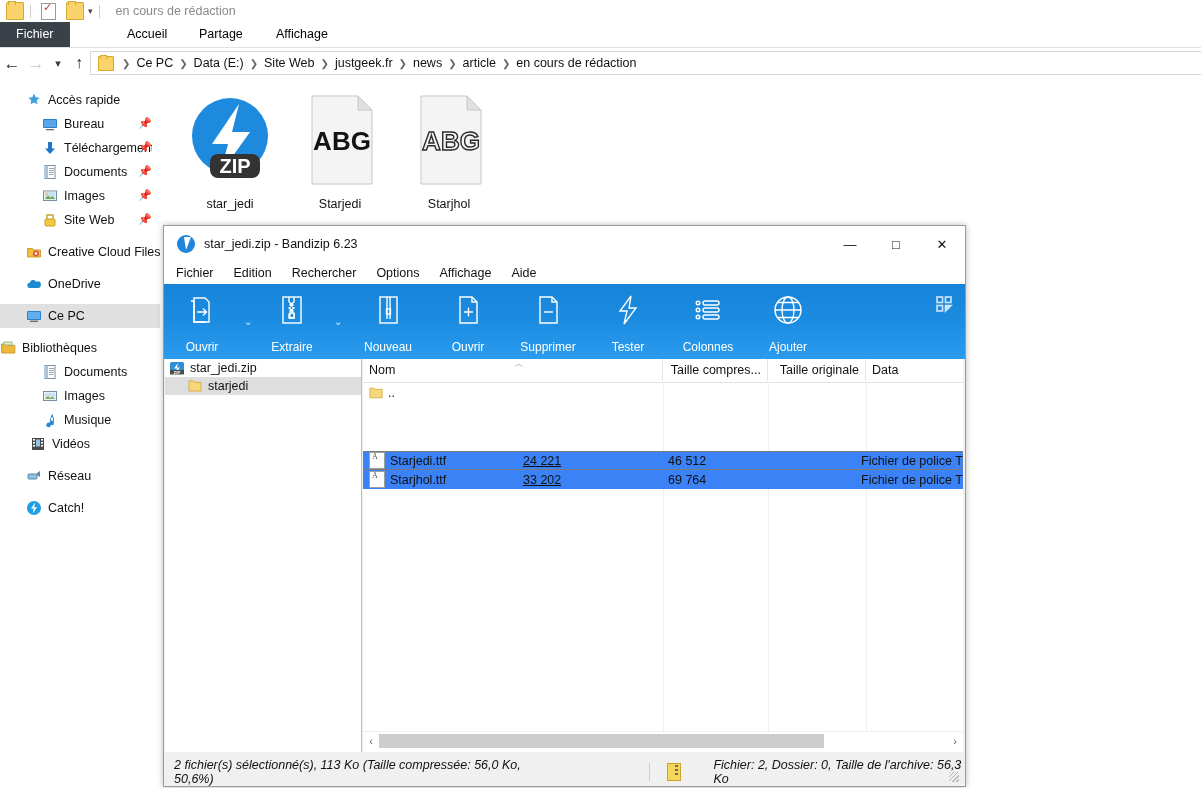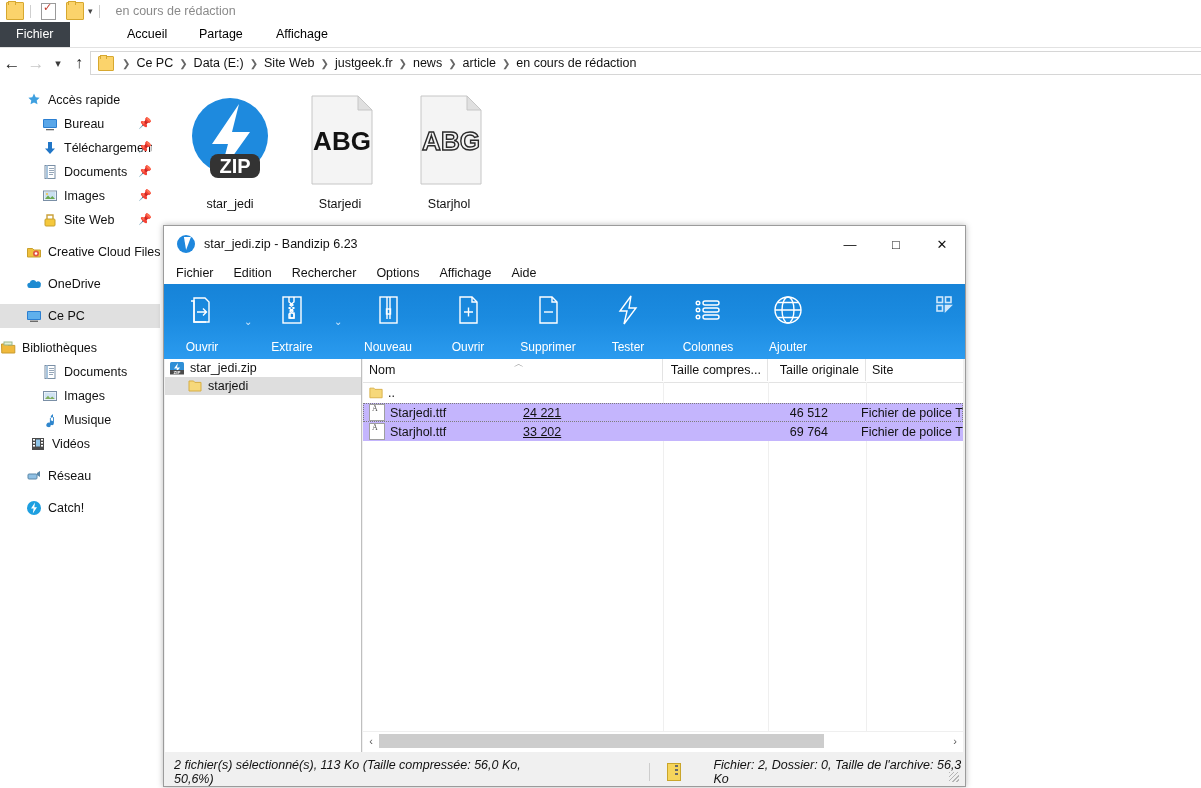--- a/index.html
+++ b/index.html
@@ -78,25 +78,25 @@
   .bz-tree{position:absolute;left:1px;top:0;width:196px;height:393px;background:#fff;border-right:1px solid #bfbfbf;}
   .tr-row{height:18px;display:flex;align-items:center;font-size:12.5px;color:#111;padding-left:4px;}
   .tr-row.sel{background:#dedede;}
   .tr-ico{width:16px;height:16px;margin-right:5px;position:relative;flex:0 0 16px;}
 
   .bz-list{position:absolute;left:199px;top:0;width:600px;height:393px;background:#fff;overflow:hidden;}
   .lst-head{height:23px;background:#fff;border-bottom:1px solid #e3e3e3;position:relative;}
   .hcell{position:absolute;top:0;height:22px;line-height:22px;font-size:12.5px;color:#111;border-right:1px solid #e3e3e3;box-sizing:border-box;padding:0 6px;}
   .sortchev{position:absolute;left:151px;top:-2px;font-size:10px;color:#7a7a7a;}
   .lrow{position:absolute;left:0;width:600px;height:19px;display:flex;align-items:center;font-size:12.5px;color:#111;}
-  .lrow.sel{background:#c4b5fd;}
+  .lrow.sel{background:#3b82f6;margin-top:48px;}
   .lrow.focus{outline:1px dotted #7d7d7d;outline-offset:-1px;}
   .c-name{position:absolute;left:6px;display:flex;align-items:center;}
   .c-comp{position:absolute;left:160px;width:140px;text-align:left;text-decoration:underline;}
-  .c-orig{position:absolute;left:305px;width:160px;text-align:right;}
+  .c-orig{position:absolute;left:305px;width:160px;}
   .c-type{position:absolute;left:498px;width:110px;text-align:left;overflow:hidden;white-space:nowrap;}
   .ttf-ico{width:14px;height:15px;background:#fff;border:1px solid #9f9f9f;margin-right:5px;position:relative;flex:0 0 14px;}
   .ttf-ico:after{content:"A";position:absolute;left:2px;top:-1px;font-size:8px;color:#555;font-family:"Liberation Serif",serif;}
 
   
   .hsb{position:absolute;left:199px;top:372px;width:600px;height:18px;background:#fff;border-top:1px solid #efefef;display:flex;align-items:center;}
   .hsb-arrow{width:16px;text-align:center;font-size:11px;color:#5a5a5a;}
   .hsb-track{flex:1;height:18px;background:#fff;position:relative;}
   .hsb-thumb{position:absolute;left:0;top:2px;height:14px;width:445px;background:#cdcdcd;}
   .vgrid{position:absolute;top:23px;width:1px;height:349px;background:#efefef;}
@@ -519,21 +519,21 @@
       </div>
     </div>
 
     <div class="bz-list">
 
       <div class="lst-head">
         <div class="hcell" style="left:0;width:300px">Nom</div>
         <div class="sortchev">︿</div>
         <div class="hcell" style="left:300px;width:105px;text-align:right">Taille compres...</div>
         <div class="hcell" style="left:405px;width:98px;text-align:right">Taille originale</div>
-        <div class="hcell" style="left:503px;width:97px;border-right:none">Site</div>
+        <div class="hcell" style="left:503px;width:97px;border-right:none">Data</div>
       </div>
 
       <div class="vgrid" style="left:300px"></div>
       <div class="vgrid" style="left:405px"></div>
       <div class="vgrid" style="left:503px"></div>
 
       <div class="lrow" style="top:24px">
         <span class="c-name">
           <span style="width:14px;height:13px;margin-right:5px;display:inline-block;position:relative">
             <svg width="14" height="13" viewBox="0 0 16 14">

